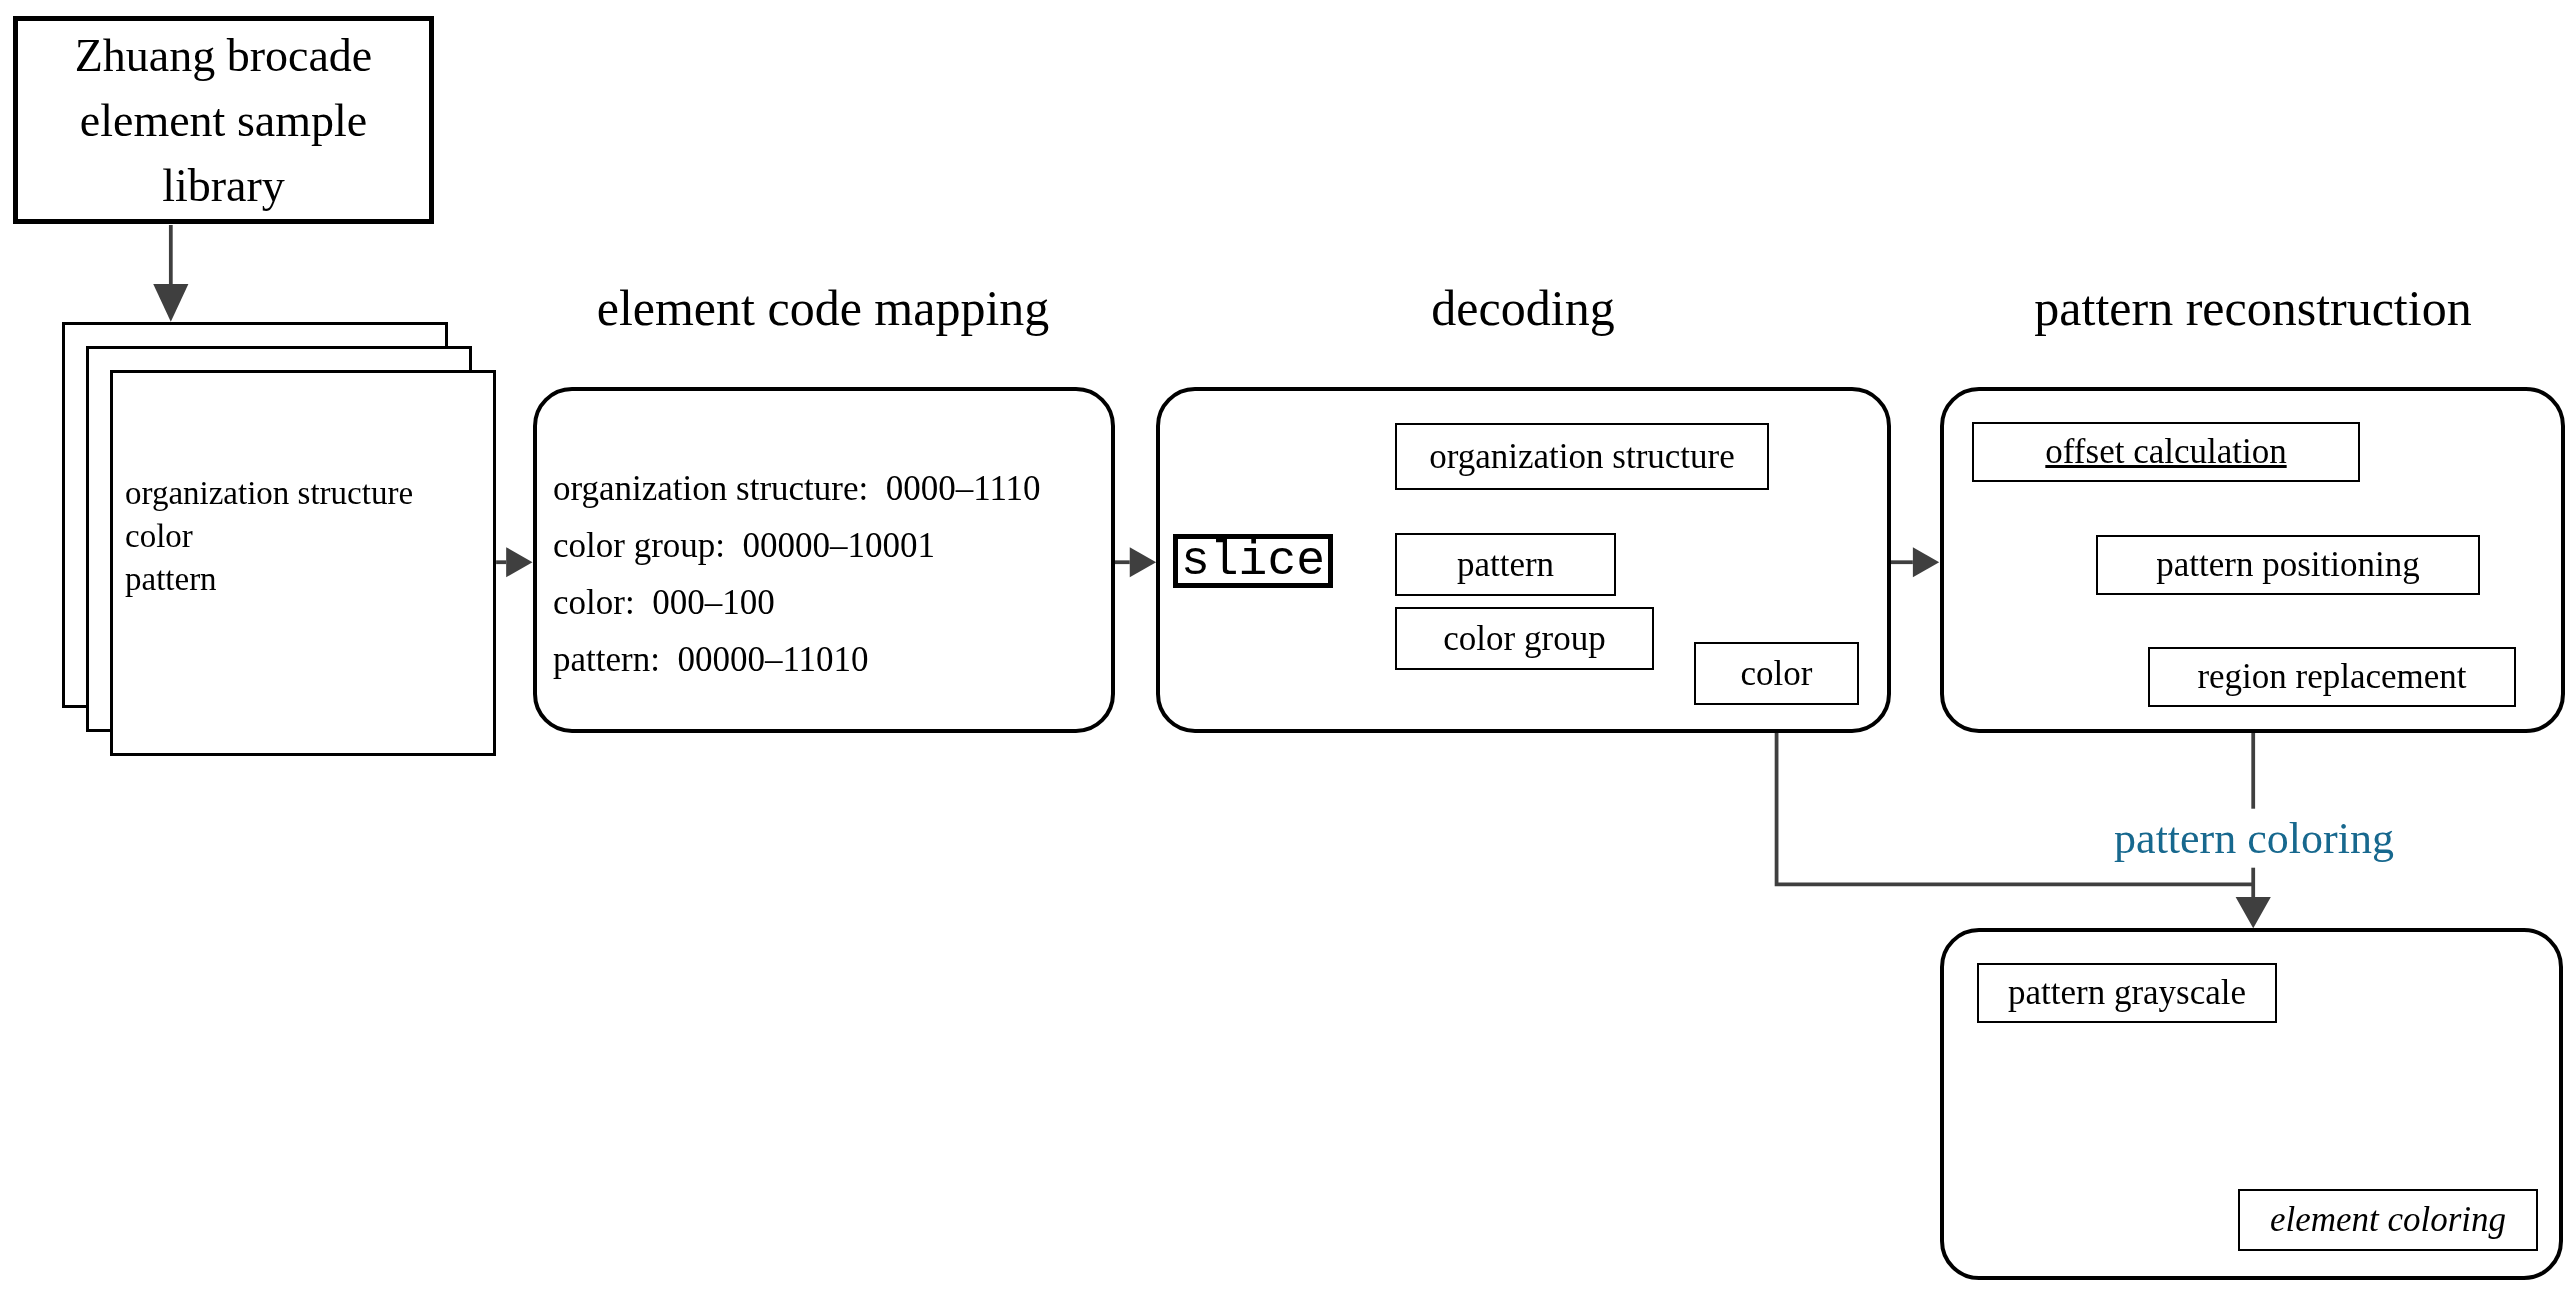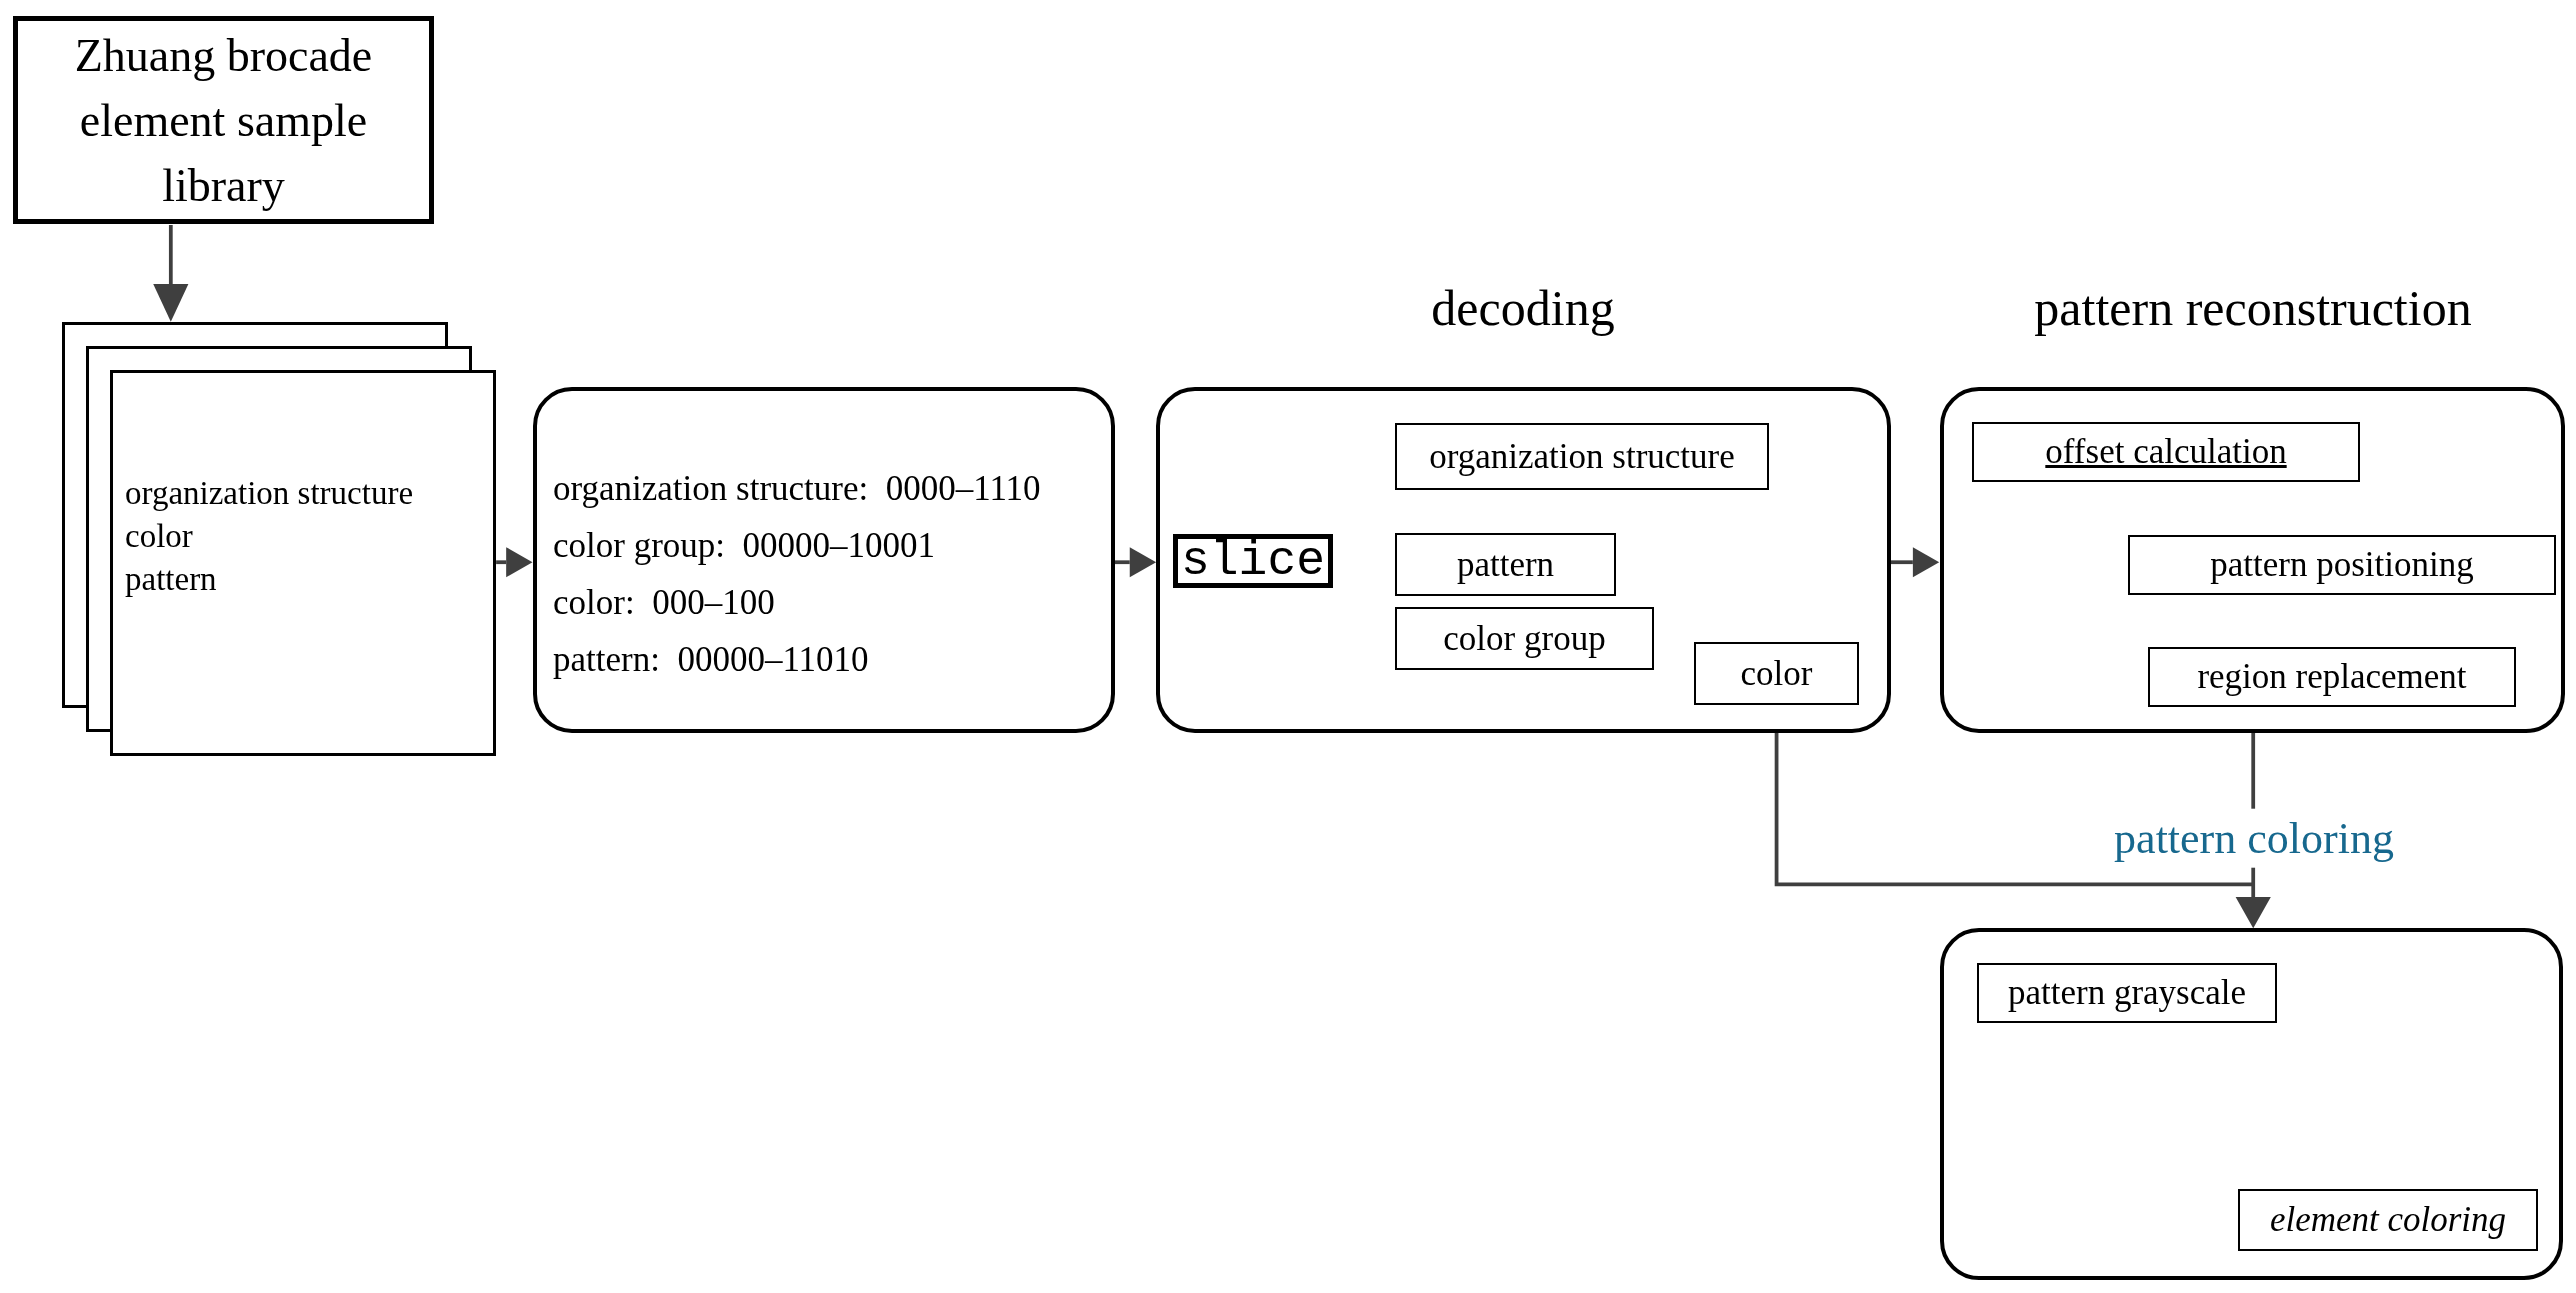--- a/index.html
+++ b/index.html
@@ -110,21 +110,21 @@
     font-family: "Liberation Mono", "DejaVu Sans Mono", monospace;
     font-size: 48px;
   }
   #dec-org        { left: 1395px; top: 423px; width: 374px; height: 67px; }
   #dec-pattern    { left: 1395px; top: 533px; width: 221px; height: 63px; }
   #dec-colorgroup { left: 1395px; top: 607px; width: 259px; height: 63px; }
   #dec-color      { left: 1694px; top: 642px; width: 165px; height: 63px; }
 
   #recon-box    { left: 1940px; top: 387px; width: 625px; height: 346px; }
   #recon-step-0 { left: 1972px; top: 422px;  width: 388px; height: 60px; text-decoration: underline; }
-  #recon-step-1 { left: 2096px; top: 535px;  width: 428px; height: 60px; margin-left: 32px; }
+  #recon-step-1 { left: 2096px; top: 535px;  width: 384px; height: 60px; }
   #recon-step-2 { left: 2148px; top: 647px; width: 368px; height: 60px; }
 
   #pattern-coloring-label {
     position: absolute;
     left: 2254px; top: 838px;
     transform: translate(-50%, -50%);
     font-size: 44px;
     color: #17688e;
     background: #ffffff;
     padding: 3.8px 10px;
@@ -204,20 +204,21 @@
     <div class="label-inner">Zhuang brocade element sample library</div>
   </div>
 
   <div class="page" style="left:62px; top:322px;"></div>
   <div class="page" style="left:86px; top:346px;"></div>
   <div class="page" style="left:110px; top:370px;"></div>
   <div id="stack-text"><span>organization structure</span>
 <span>color</span>
 <span>pattern</span></div>
 
+  <div class="section-title" id="title-mapping">element code mapping</div>
   <div class="section-title" id="title-decoding">decoding</div>
   <div class="section-title" id="title-recon">pattern reconstruction</div>
 
   <div class="container-box" id="map-box"></div>
   <div id="map-lines"><span>organization structure:  0000–1110</span>
 <span>color group:  00000–10001</span>
 <span>color:  000–100</span>
 <span>pattern:  00000–11010</span></div>
 
   <div class="container-box" id="dec-box"></div>

